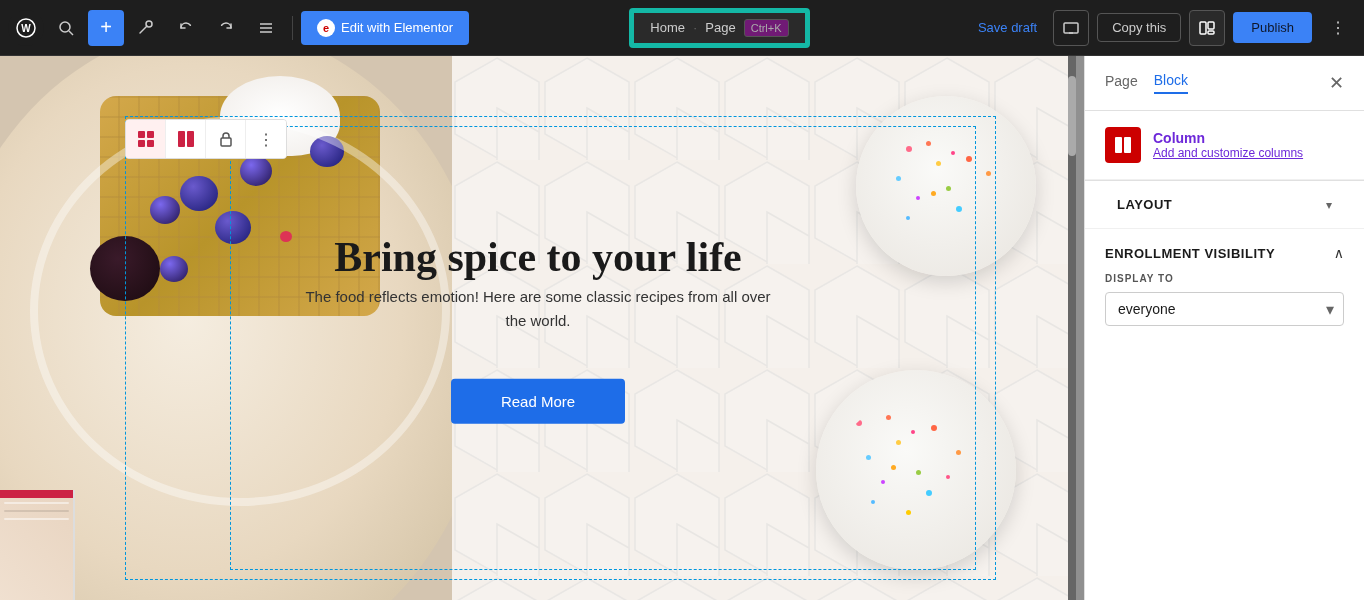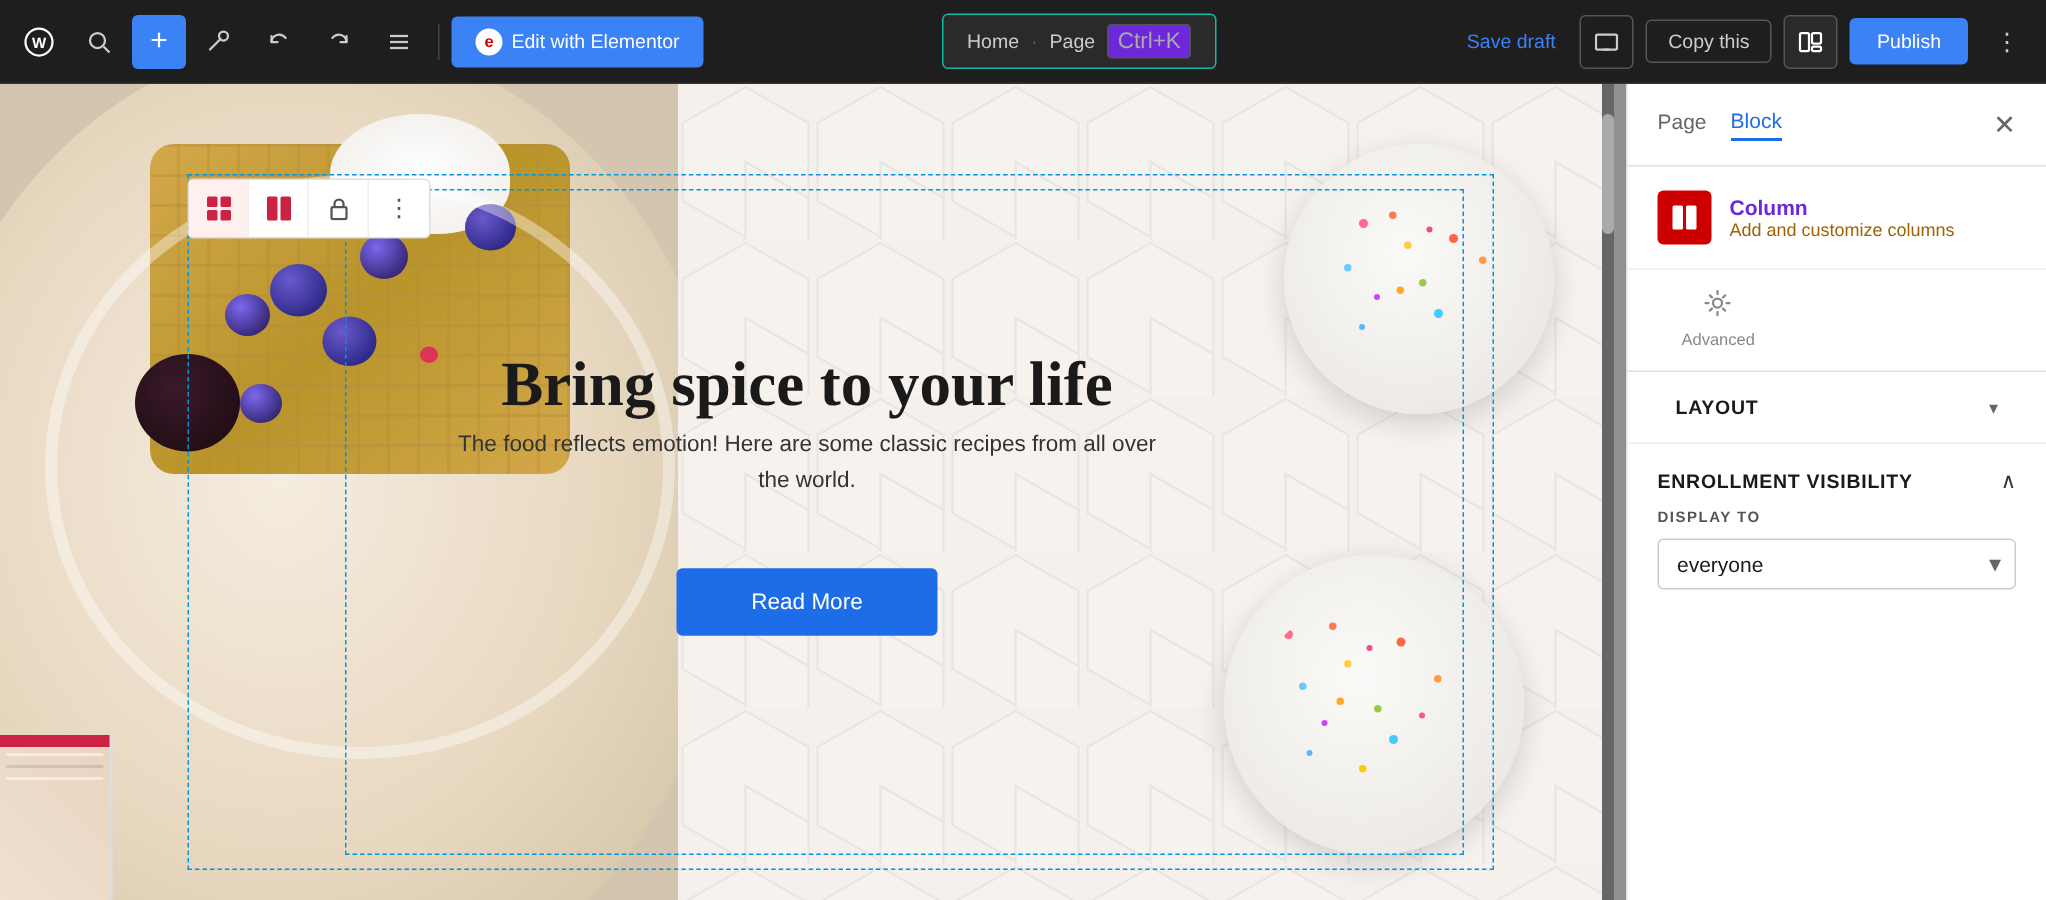--- a/index.html
+++ b/index.html
@@ -59,33 +59,33 @@
     .toolbar-center {
       flex: 1;
       display: flex;
       align-items: center;
       justify-content: center;
       gap: 8px;
     }
     .breadcrumb-area {
       display: flex; align-items: center;
       background: #2a2a2a;
-      border: 1px solid #14b8a6;
+      border: 5px solid #14b8a6;
       border-radius: 4px;
       padding: 6px 16px;
       color: #ccc;
       font-size: 13px;
       gap: 8px;
     }
     .shortcut-badge {
-      background: #6d28d9;
+      background: #701a75;
       border: 1px solid #555;
       border-radius: 3px;
       padding: 2px 6px;
-      font-size: 15px;
+      font-size: 11px;
       color: #aaa;
     }
     .toolbar-right {
       display: flex; align-items: center; gap: 8px;
     }
     .save-draft-btn {
       background: transparent;
       border: none;
       color: #3b82f6;
       font-size: 13px;
@@ -115,21 +115,21 @@
       width: 36px; height: 36px;
       background: #2a2a2a;
       border: 1px solid #555;
       border-radius: 4px;
       display: flex; align-items: center; justify-content: center;
       cursor: pointer;
       color: white;
     }
     .publish-btn {
       background: #3b82f6;
-      color: #ffffff;
+      color: #0f172a;
       border: none;
       border-radius: 4px;
       padding: 8px 18px;
       font-size: 13px;
       cursor: pointer;
       font-weight: 500;
     }
     .more-btn {
       width: 36px; height: 36px;
       background: transparent;
@@ -322,21 +322,21 @@
       width: 36px; height: 36px;
       background: #c00;
       border-radius: 4px;
       display: flex; align-items: center; justify-content: center;
       color: white;
       font-size: 16px;
     }
 
     .block-type-info { flex: 1; }
     .block-type-name { font-size: 14px; font-weight: 600; color: #6d28d9; }
-    .block-type-desc { font-size: 12px; color: #a16207; }
+    .block-type-desc { font-size: 12px; color: #6d28d9; text-decoration: underline; }
 
     
     .panel-tabs-row {
       display: flex;
       border-bottom: 1px solid #e0e0e0;
       padding: 0 20px;
     }
 
     .panel-tab-item {
       display: flex;
@@ -690,29 +690,20 @@
           <rect x="11" y="2" width="7" height="16" rx="1" fill="white"></rect>
         </svg>
       </div>
       <div class="block-type-info">
         <div class="block-type-name">Column</div>
         <div class="block-type-desc">Add and customize columns</div>
       </div>
     </div>
 
     <div class="panel-tabs-row">
-      <div class="panel-tab-item">
-        <div class="panel-tab-icon">
-          <svg width="20" height="20" viewBox="0 0 20 20" fill="none">
-            <circle cx="10" cy="10" r="3" stroke="#888" stroke-width="1.5"></circle>
-            <path d="M10 2v2M10 16v2M2 10h2M16 10h2M4.93 4.93l1.41 1.41M13.66 13.66l1.41 1.41M4.93 15.07l1.41-1.41M13.66 6.34l1.41-1.41" stroke="#888" stroke-width="1.5" stroke-linecap="round"></path>
-          </svg>
-        </div>
-        <span style="font-size:11px;color:#888;">Advanced</span>
-      </div>
     </div>
 
     <div class="panel-section">
       <div class="section-header">
         <span class="section-title">Layout</span>
         <span class="section-arrow">▾</span>
       </div>
     </div>
 
     <div class="enrollment-section">

